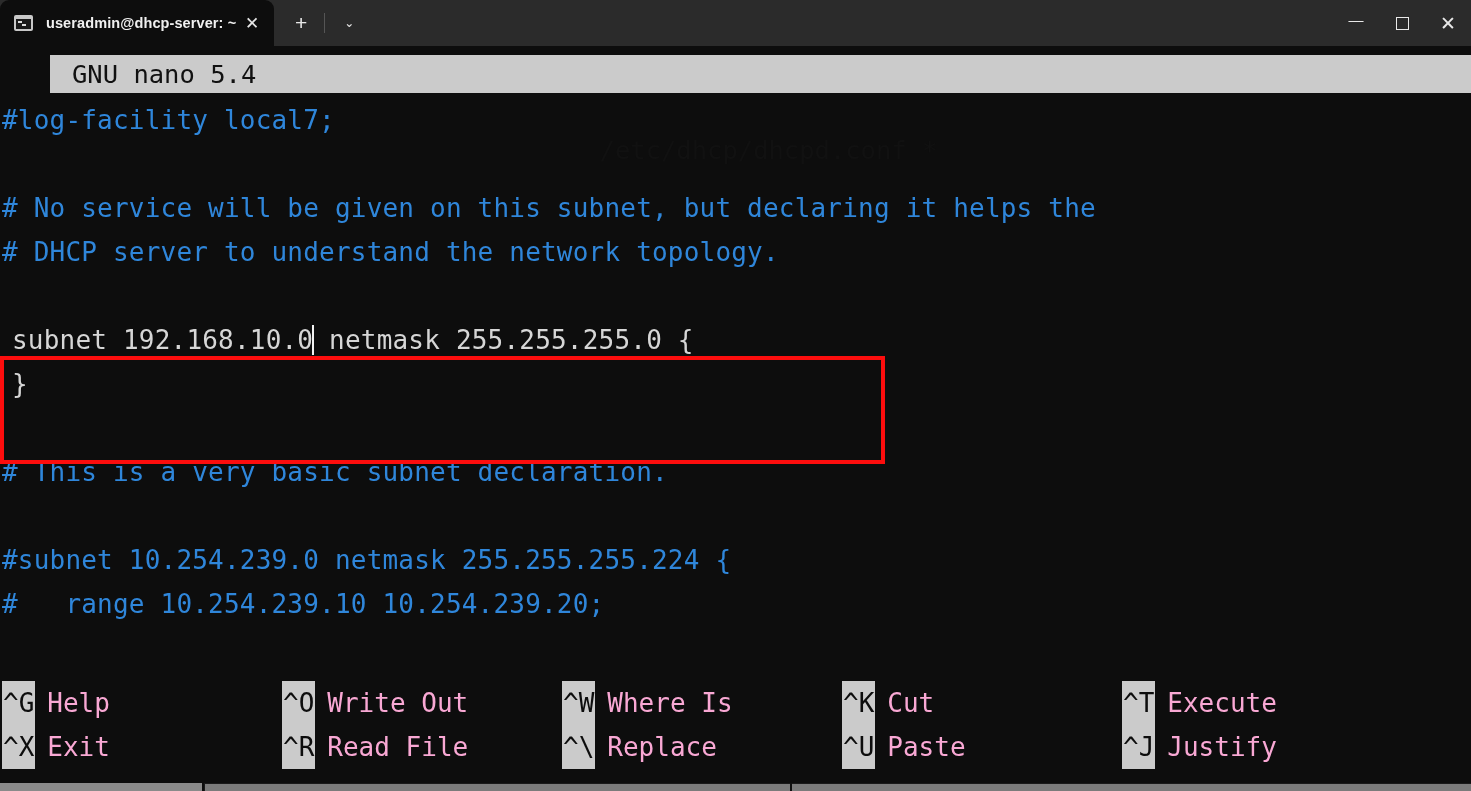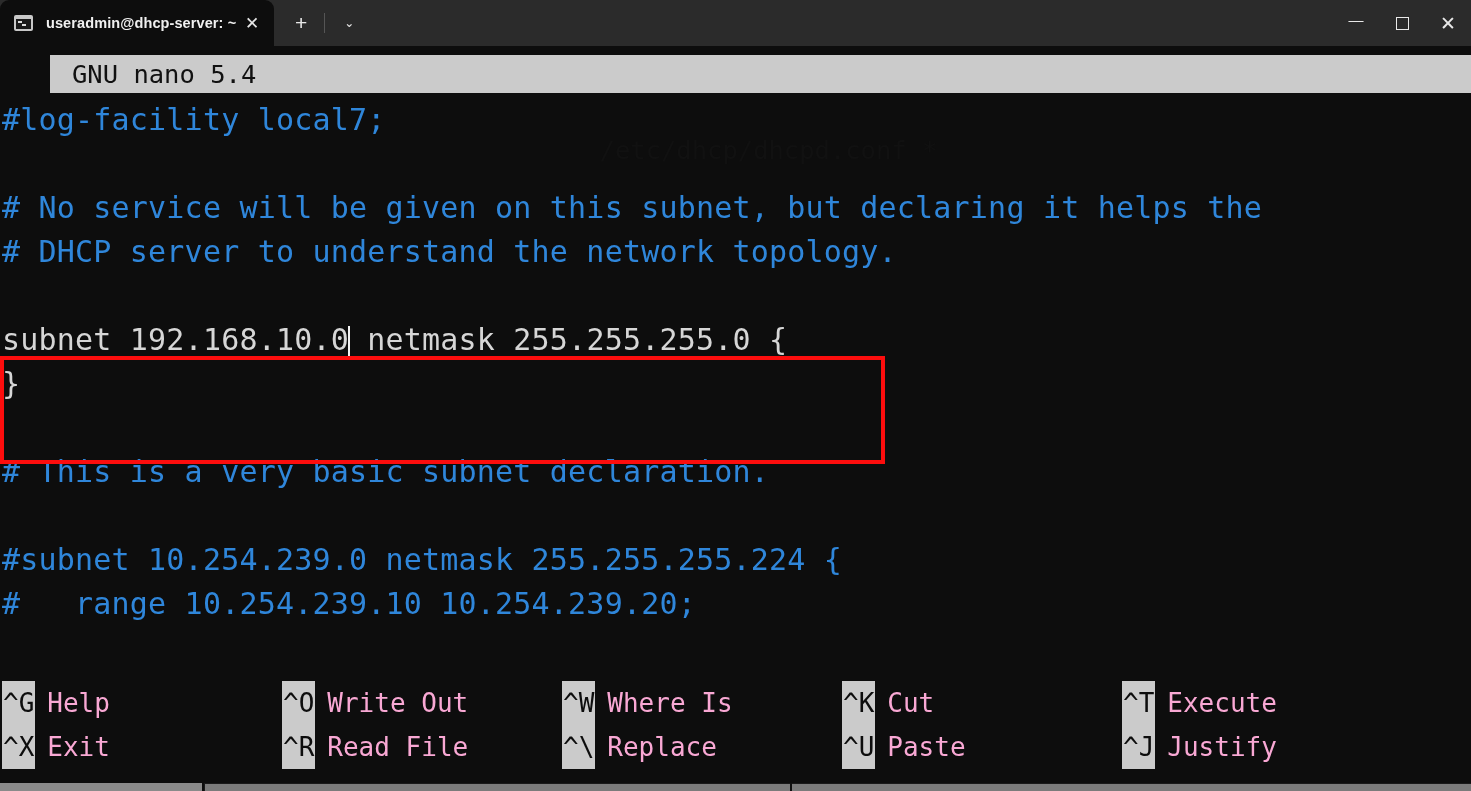--- a/index.html
+++ b/index.html
@@ -162,31 +162,31 @@
   .nano-header .nh-file {
     position: absolute;
     left: 0; right: 0;
     text-align: center;
   }
 
   .editor {
     position: absolute;
     left: 0; top: 52px;
     width: 1471px;
-    font-size: 30px;
+    font-size: 26px;
     line-height: 44px;
     white-space: pre;
     letter-spacing: 0.2px;
   }
   .line {
     height: 44px;
     padding-left: 2px;
   }
   .comment { color: #2f86da; }
-  .code    { color: #d6d6d6; }
+  .code    { color: #d6d6d6; margin-left: 10px; }
   .blank   { height: 44px; }
 
   .cursor {
     display: inline-block;
     width: 2px;
     height: 30px;
     background: #f2f2f2;
     vertical-align: -6px;
     margin: 0 -1px;
   }

